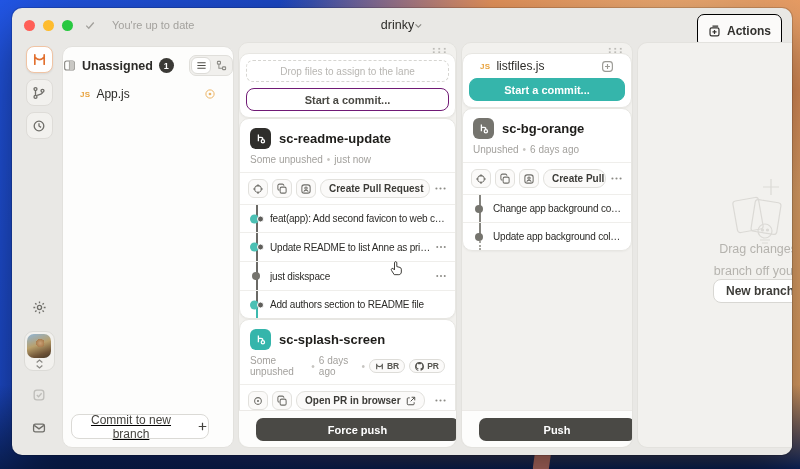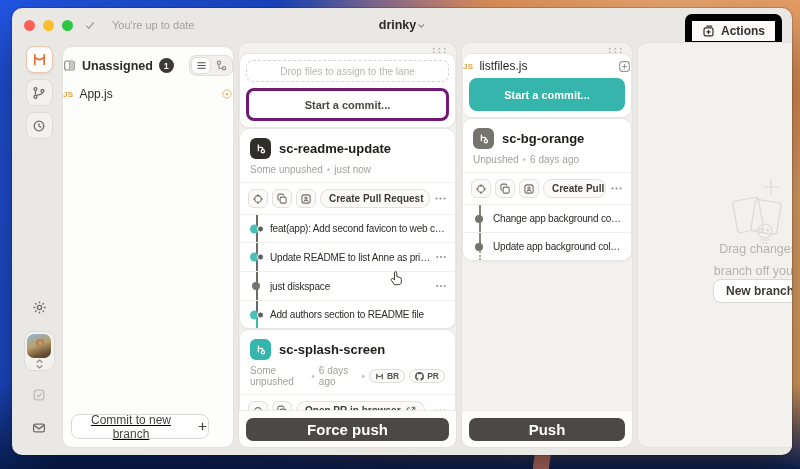--- a/index.html
+++ b/index.html
@@ -24,23 +24,23 @@
 
   
   .titlebar { position:absolute; left:0; top:0; right:0; height:34px; display:flex; align-items:center; padding:0 10px; }
   .traffic { display:flex; gap:8px; padding-left:2px; }
   .tl { width:11px; height:11px; border-radius:50%; display:inline-block; }
   .tl.red{background:#ff5f57}.tl.yellow{background:#febc2e}.tl.green{background:#28c840}
   .sync-pill { margin-left:14px; display:flex; align-items:center; gap:5px; height:21px; padding:0 9px;
     background:#f7f6f4; border:1px solid #d7d6d2; border-radius:7px; font-size:11px; font-weight:bold; color:#33322f; cursor:pointer; }
   .uptodate { margin-left:12px; display:flex; align-items:center; gap:17px; font-size:11px; color:#a3a19d; }
   .project { position:absolute; left:50%; transform:translateX(-50%); display:flex; align-items:center; 
-    font-size:12.5px; font-weight:bold; color:#2c2b28; cursor:pointer; }
+    font-size:12.5px; font-weight:normal; color:#2c2b28; cursor:pointer; }
   .actions-btn { position:absolute; right:10px; top:6px; display:flex; align-items:center; gap:6px; height:34px; padding:0 10px;
-    background:#fbfaf9; border:7px solid #000000; border-radius:7px; font-size:12px; font-weight:bold; color:#33322f; cursor:pointer; }
+    background:#fbfaf9; border:1px solid #000000; border-radius:7px; font-size:12px; font-weight:bold; color:#33322f; cursor:pointer; }
 
   
   .rail { position:absolute; left:7px; top:38px; bottom:8px; width:40px; display:flex; flex-direction:column; align-items:center; }
   .rail-btn { width:27px; height:27px; border-radius:8px; display:flex; align-items:center; justify-content:center;
     color:#6f6e69; margin-bottom:6px; cursor:pointer; border:1px solid transparent; }
   .rail-btn.boxed { border-color:#dedcd8; background:#f2f1ee; }
   .rail-btn.active { background:#fff; border-color:#f0c4a4; color:#e2702f; box-shadow:0 1px 2px rgba(0,0,0,.08); }
   .rail-spacer { flex:1; }
   .profile-pill { width:31px; border:1px solid #dcdbd7; border-radius:9px; background:#f2f1ee; display:flex; flex-direction:column; align-items:center; padding:2px 0 1px; margin:4px 0 10px; cursor:pointer; }
   .avatar { width:24px; height:24px; border-radius:7px;
@@ -51,42 +51,42 @@
   
   .panel { position:absolute; left:50px; top:38px; width:172px; bottom:7px; background:#fdfdfc;
     border:1px solid #e2e1dd; border-radius:10px; }
   .panel-head { display:flex; align-items:center; padding:8px 0 6px; }
   .panel-title { display:flex; align-items:center; gap:6px; font-size:12.5px; font-weight:bold; color:#2c2b28; }
   .count-badge { width:15px; height:15px; border-radius:50%; background:#3b3a36; color:#fff; font-size:9px; font-weight:bold;
     display:flex; align-items:center; justify-content:center; }
   .view-toggle { margin-left:auto; display:flex; border:1px solid #e0dfdb; border-radius:7px; background:#f1f0ed; padding:1px; }
   .view-btn { width:20px; height:17px; display:flex; align-items:center; justify-content:center; border-radius:6px; color:#8b8a85; cursor:pointer; }
   .view-btn.active { background:#fff; border:1px solid #dddcd8; color:#504f4a; }
-  .file-row { display:flex; align-items:center; gap:6px; padding:5px 0; font-size:12px; color:#2c2b28; cursor:pointer; }
+  .file-row { display:flex; align-items:center; gap:6px; padding:5px 17px; font-size:12px; color:#2c2b28; cursor:pointer; }
   .js-badge { font-size:8px; font-weight:bold; color:#e8a23c; letter-spacing:.3px; }
   .file-spacer { flex:1; }
   .panel-foot { position:absolute; left:8px; right:24px; bottom:8px;text-decoration:underline; }
   .ghost-btn { width:100%; height:25px; display:flex; align-items:center; justify-content:center; gap:7px;
     background:#fff; border:1px solid #dbdad6; border-radius:8px; font-size:12px; color:#44433e; cursor:pointer; }
 
   
   .lane { position:absolute; top:34px; bottom:7px; background:#f2f1ee; border:1px solid #e3e2de; border-radius:10px; overflow:hidden; }
   .lane1 { left:226px; width:219px; }
   .lane2 { left:449px; width:172px; }
   .lane-empty { left:625px; width:156px; border-right:none; border-radius:10px 0 0 10px; }
   .handle { position:absolute; top:4px; right:8px; width:17px; height:7px;
     background-image:radial-gradient(circle, #bdbcb8 1px, transparent 1.2px); background-size:5.5px 3.5px; cursor:grab; }
 
   .card { background:#fff; border:1px solid #e7e6e2; border-radius:10px; box-shadow:0 1px 2px rgba(0,0,0,.04); position:relative; }
   .card.first { margin-top:10px; }
 
   .dropzone { margin:6px; height:22px; border:1px dashed #d6d5d1; border-radius:7px;
     display:flex; align-items:center; justify-content:center; font-size:10px; color:#b8b6b2; }
-  .start-commit { margin:0 6px 6px; height:33px; display:flex; align-items:center; justify-content:center;
-    background:#fff; border:3px solid #701a75; border-radius:8px; font-size:11px; font-weight:bold; color:#4a4944; cursor:pointer; }
+  .start-commit { margin:0 6px 6px; height:23px; display:flex; align-items:center; justify-content:center;
+    background:#fff; border:1px solid #701a75; border-radius:8px; font-size:11px; font-weight:bold; color:#4a4944; cursor:pointer; }
   .start-commit.teal { background:#35b5ab; border-color:#35b5ab; color:#fff; }
 
   .branch-head { padding:9px 10px 7px; cursor:pointer; }
   .branch-name-row { display:flex; align-items:center; gap:8px; }
   .branch-badge { width:21px; height:21px; border-radius:6px; display:flex; align-items:center; justify-content:center; color:#fff; flex:0 0 auto; }
   .branch-badge.dark{background:#2f2e2b}.branch-badge.teal{background:#35b5ab}.branch-badge.gray{background:#75746e}
   .branch-name { font-size:13px; font-weight:bold; color:#1e1d1a; }
   .branch-sub { display:flex; align-items:center; gap:4px; margin-top:5px; font-size:10px; color:#a3a19d; flex-wrap:nowrap; }
   .branch-sub .sep::before { content:"•"; color:#c6c4c0; }
   .mini-pill { display:flex; align-items:center; gap:3px; height:14px; padding:0 5px; border:1px solid #dddcd8; border-radius:8px;
@@ -107,21 +107,21 @@
   .dotted-tail { position:absolute; left:16px; bottom:0; height:12px; border-left:2px dotted #a5a49f; }
   .commit-row { position:relative; display:flex; align-items:center; padding:8px 8px 8px 30px; border-top:1px solid #efeeeb; cursor:pointer; }
   .commit-msg { font-size:10px; letter-spacing:-.2px; color:#2c2b28; white-space:nowrap; overflow:hidden; text-overflow:ellipsis; }
   .dot-pair { position:absolute; left:10px; top:50%; transform:translateY(-50%); width:14px; height:9px; }
   .dot-pair .d1 { position:absolute; left:0; top:0; width:9px; height:9px; border-radius:50%; background:#4cc0b4; }
   .dot-pair .d2 { position:absolute; right:0; top:1px; width:7px; height:7px; border-radius:50%; background:#5f5e5a; border:1px solid #fff; }
   .dot-single { position:absolute; left:12px; top:50%; transform:translateY(-50%); width:8px; height:8px; border-radius:50%; background:#75746e; }
   .dot-single.orange { background:#f0a12e; }
 
   .lane-foot { position:absolute; left:0; right:0; bottom:0; height:37px; background:#fdfdfc; border-top:1px solid #eceae7; border-radius:0 0 10px 10px; padding:7px 7px; }
-  .push-btn { width:100%; height:23px; background:#4a4945; border:none; border-radius:7px; color:#fff; font-size:15px; font-weight:bold; cursor:pointer; font-family:"Liberation Sans",sans-serif; }
+  .push-btn { width:100%; height:23px; background:#4a4945; border:none; border-radius:7px; color:#fff; font-size:11px; font-weight:bold; cursor:pointer; font-family:"Liberation Sans",sans-serif;margin-left:10px; }
 
   
   .sketch { position:absolute; right:4px; top:132px; opacity:.55; }
   .hint { position:absolute; right:-4px; top:196px; text-align:right; font-size:12.5px; color:#b5b3ae; line-height:1.75; white-space:nowrap; }
   .new-branch { position:absolute; right:-14px; top:236px; height:24px; padding:0 12px; background:#fff; border:1px solid #d8d7d3;
     border-radius:8px; font-size:12px; font-weight:bold; color:#3d3c38; cursor:pointer; }
 
   .cursor-hand { position:absolute; left:148px; top:-3px; pointer-events:none; }
   svg { display:block; }
 </style>

